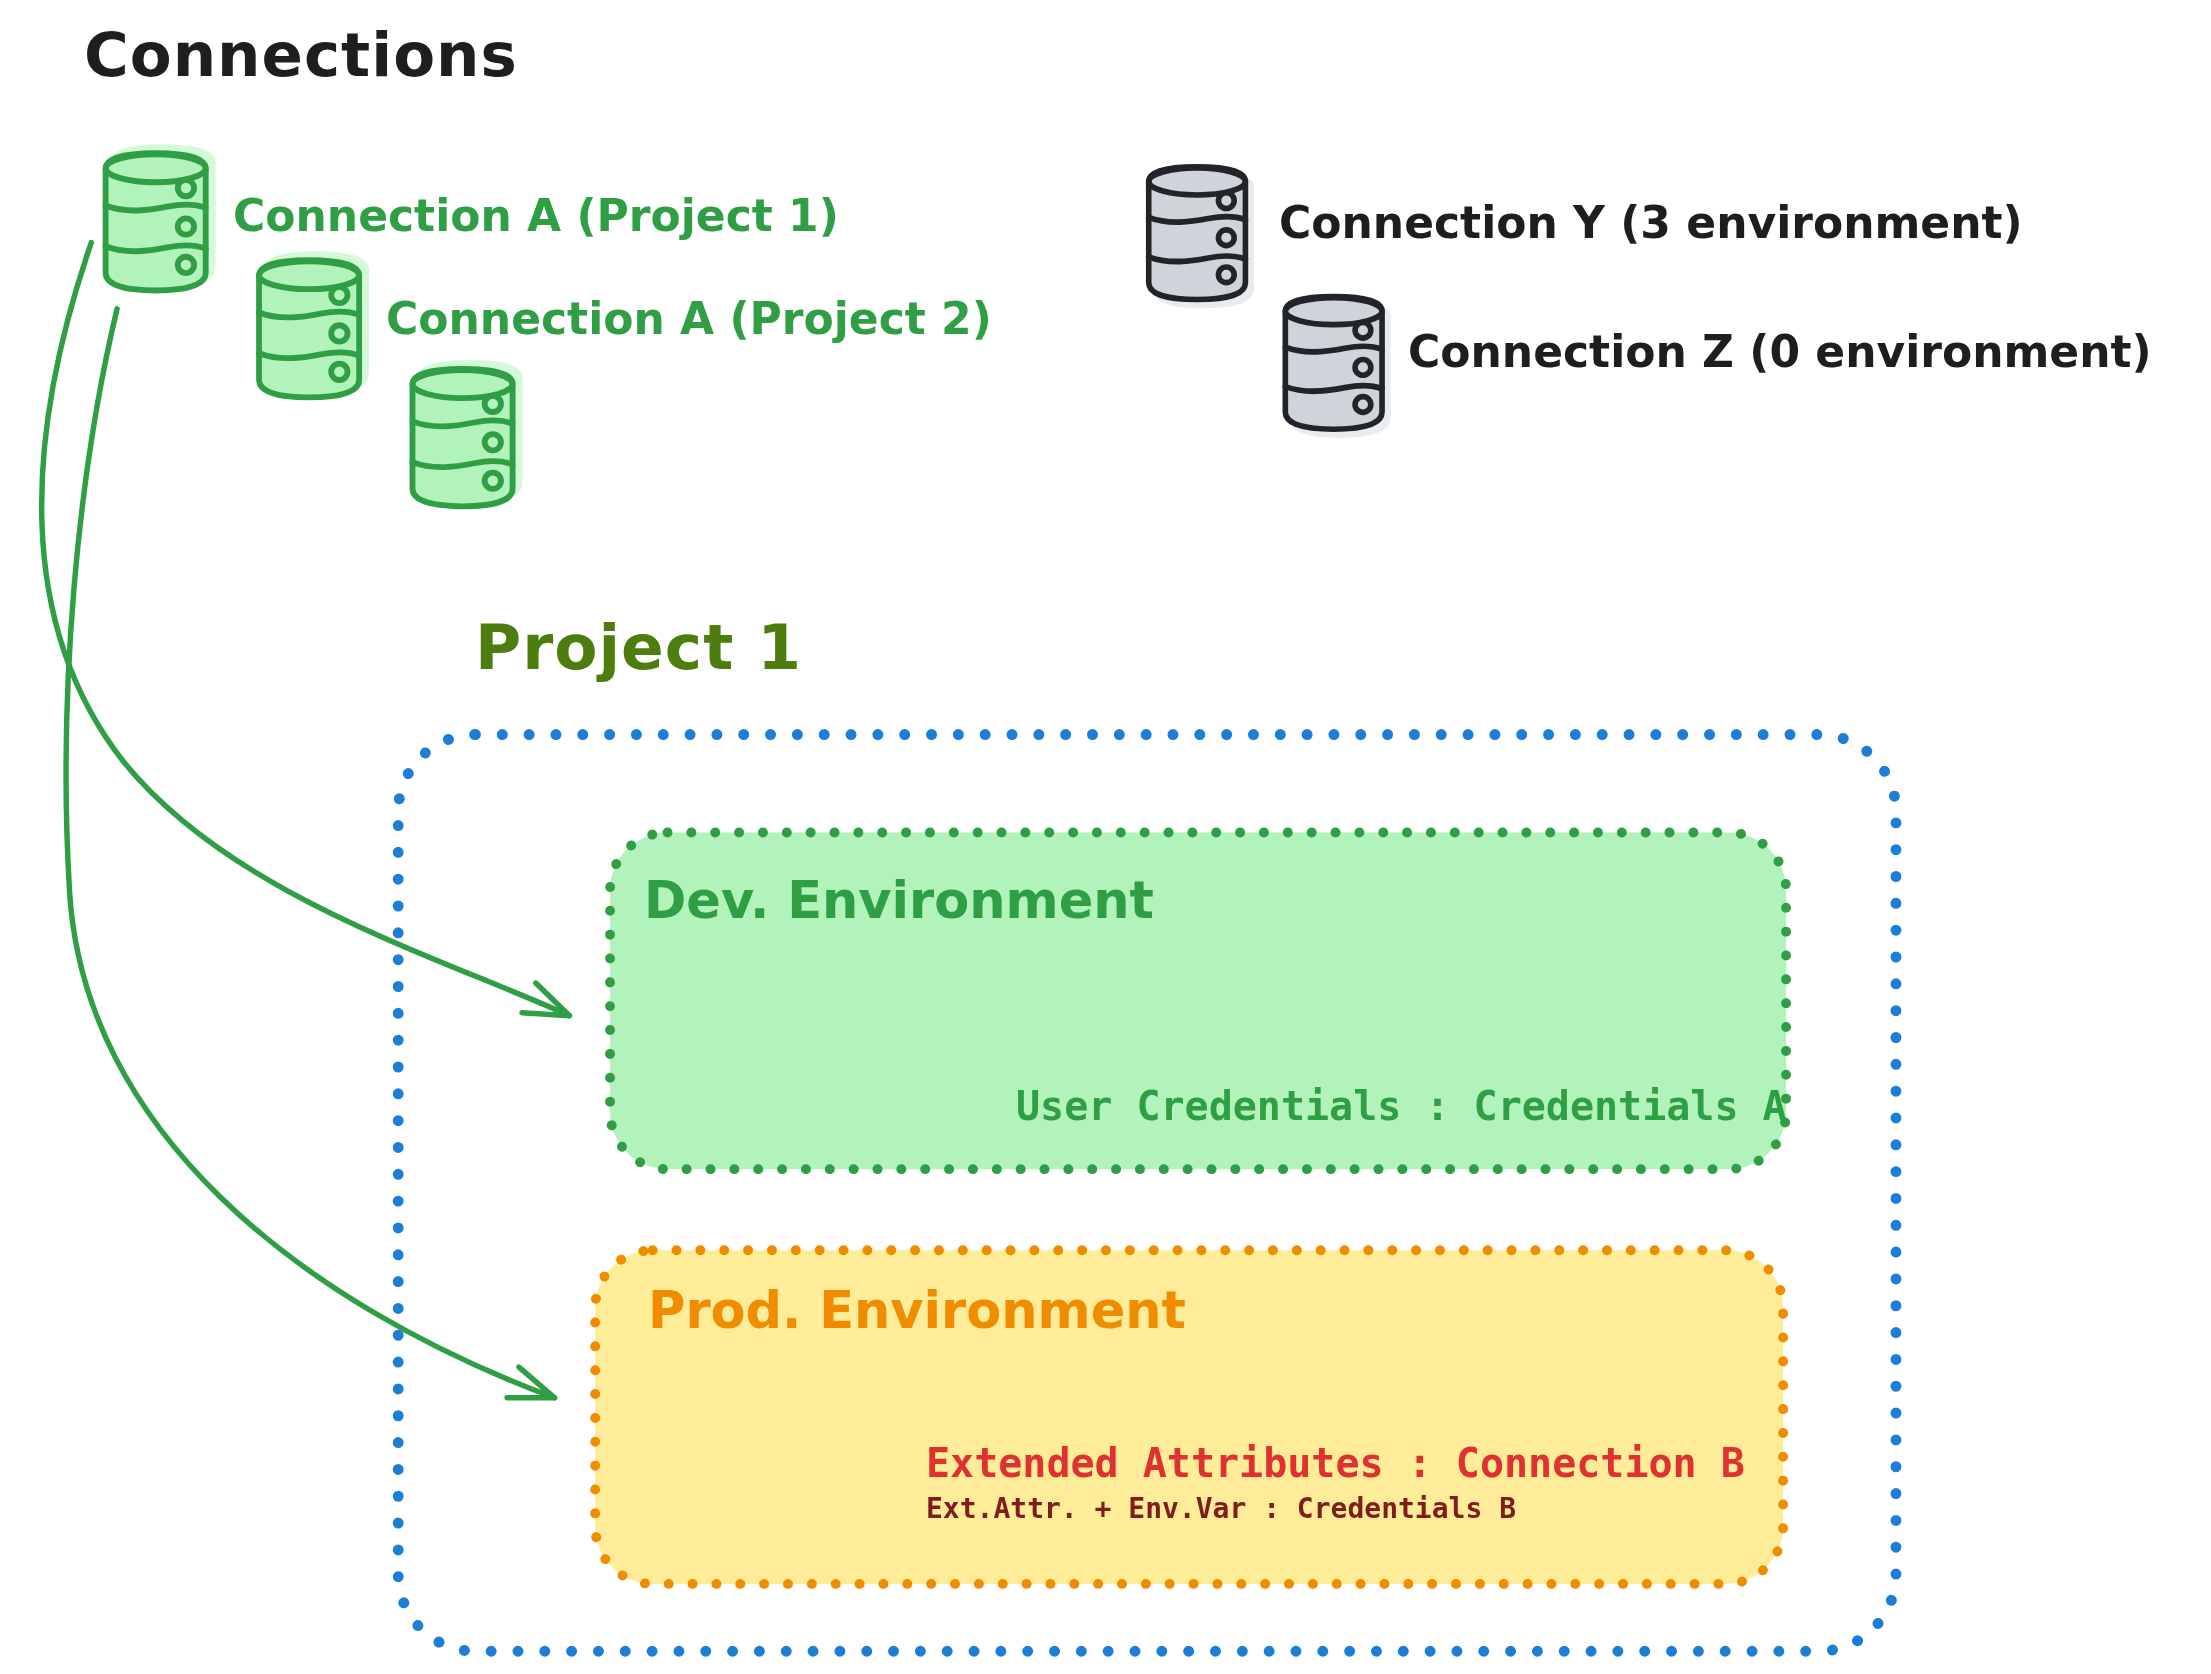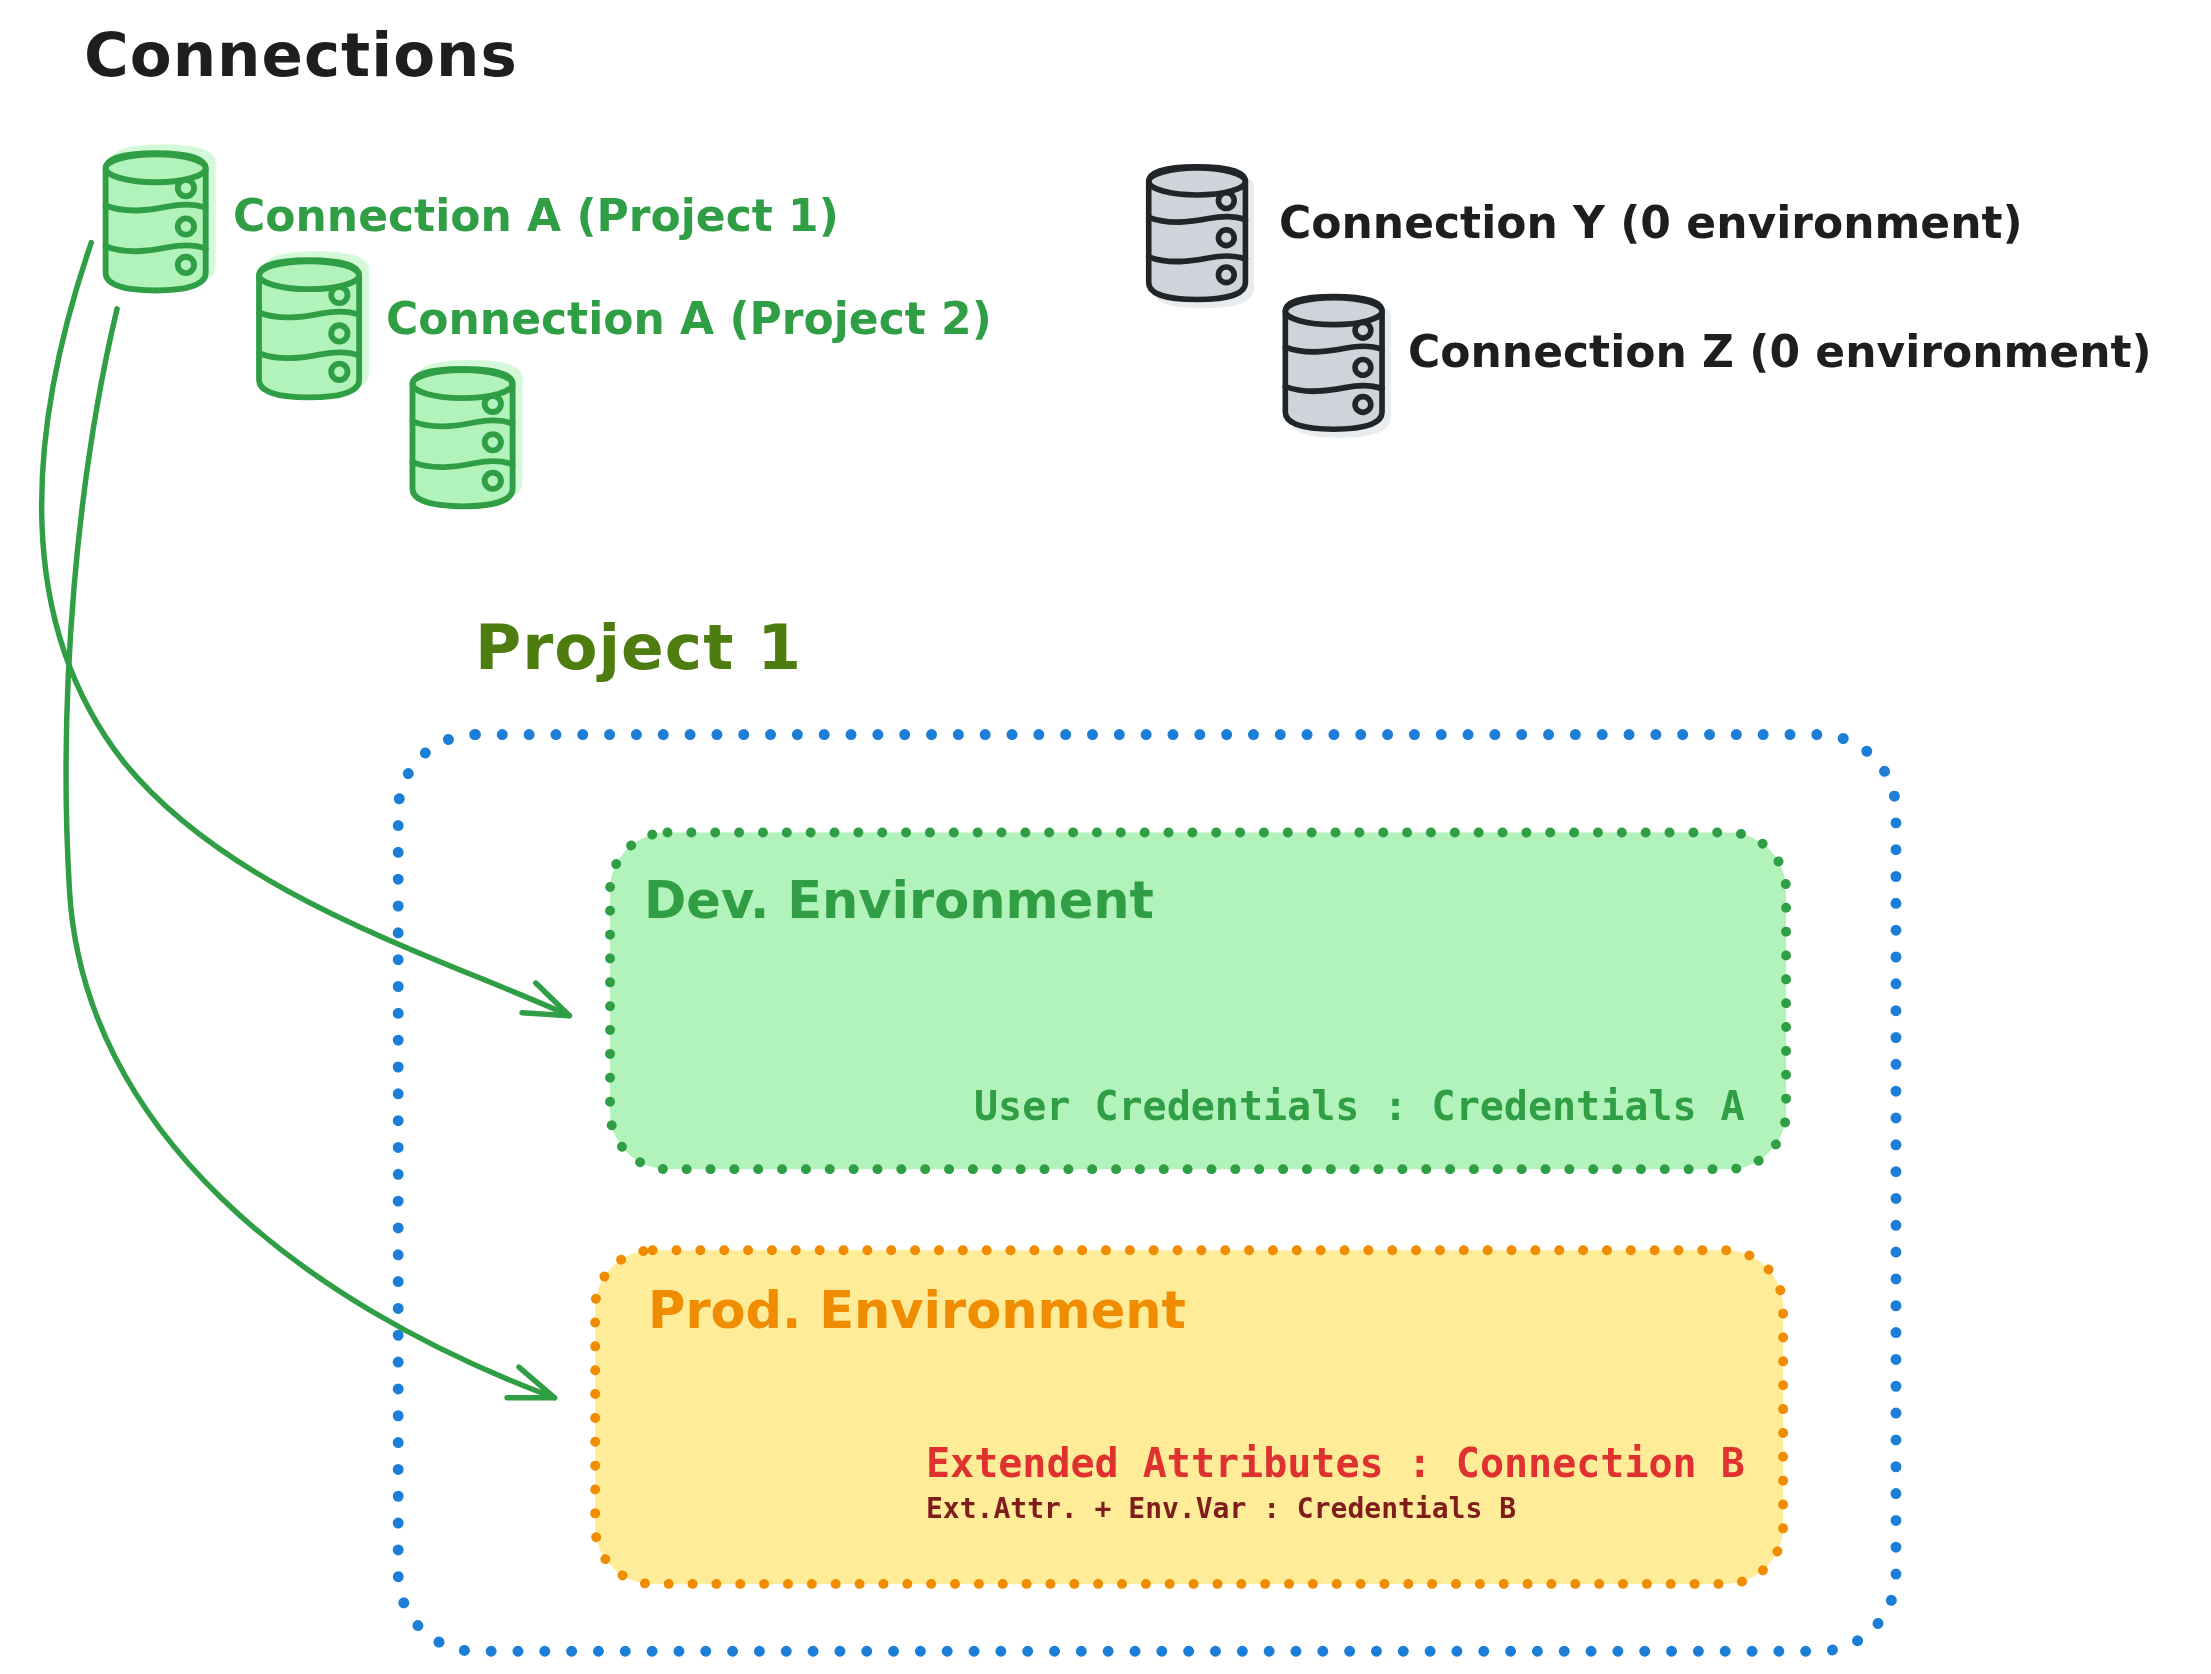--- a/index.html
+++ b/index.html
@@ -18,21 +18,21 @@
   .lbl-a2{left:386px;top:297px;}
   .lbl-a3{left:540px;top:404px;}
   .lbl-y{left:1279px;top:201px;}
   .lbl-z{left:1408px;top:330px;}
 
   .project-title{left:475px;top:616px;font-size:63px;font-weight:700;color:#4d7c0f;letter-spacing:1px;}
   .env-title{font-size:51px;font-weight:600;}
   .dev-title{left:644px;top:875px;color:#2f9e44;}
   .prod-title{left:648px;top:1285px;color:#f08c00;}
 
-  .dev-cred{left:974px;top:1086px;font-size:40px;color:#2f9e44;}
+  .dev-cred{left:1016px;top:1086px;font-size:40px;color:#2f9e44;}
   .prod-line1{left:926px;top:1443px;font-size:40px;color:#e03131;}
   .prod-line2{left:926px;top:1495px;font-size:28px;color:#7f1d1d;}
 
   .box-blue{fill:none;stroke:#1c7ed6;stroke-width:11;stroke-linecap:round;stroke-dasharray:0.1 27;}
   .box-dev{fill:#b2f2bb;stroke:#2f9e44;stroke-width:10;stroke-linecap:round;stroke-dasharray:0.1 24;}
   .box-prod{fill:#ffec99;stroke:#f08c00;stroke-width:10;stroke-linecap:round;stroke-dasharray:0.1 24;}
   .arrow{fill:none;stroke:#2f9e44;stroke-width:5.5;stroke-linecap:round;stroke-linejoin:round;}
   .db-green{filter:drop-shadow(7px -6px 0px #d3f9d8);}
   .db-gray{filter:drop-shadow(6px 6px 0px #e9ecef);}
 </style>
@@ -72,21 +72,21 @@
 
     <use href="#db" x="1152" y="164" width="114" height="142" class="db-gray" style="--s:#212529;--f:#ced4da"></use>
     <use href="#db" x="1290" y="295" width="114" height="142" class="db-gray" style="--s:#212529;--f:#ced4da"></use>
   </svg>
 
   <div class="txt hand main-title">Connections</div>
 
   <div class="txt hand lbl lbl-green lbl-a1">Connection A (Project 1)</div>
   <div class="txt hand lbl lbl-green lbl-a2">Connection A (Project 2)</div>
 
-  <div class="txt hand lbl lbl-ink lbl-y">Connection Y (0 environment)</div>
+  <div class="txt hand lbl lbl-ink lbl-y">Connection Y (3 environment)</div>
   <div class="txt hand lbl lbl-ink lbl-z">Connection Z (0 environment)</div>
 
   <div class="txt hand project-title">Project 1</div>
 
   <div class="txt hand env-title dev-title">Dev. Environment</div>
   <div class="txt mono dev-cred">User Credentials : Credentials A</div>
 
   <div class="txt hand env-title prod-title">Prod. Environment</div>
   <div class="txt mono prod-line1">Extended Attributes : Connection B</div>
   <div class="txt mono prod-line2">Ext.Attr. + Env.Var : Credentials B</div>

